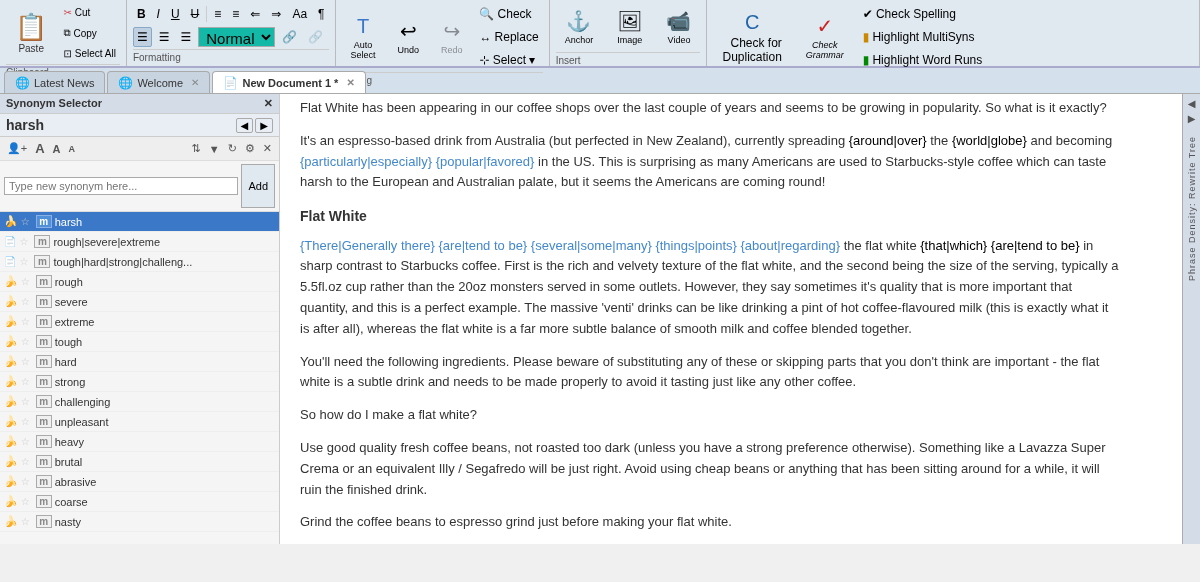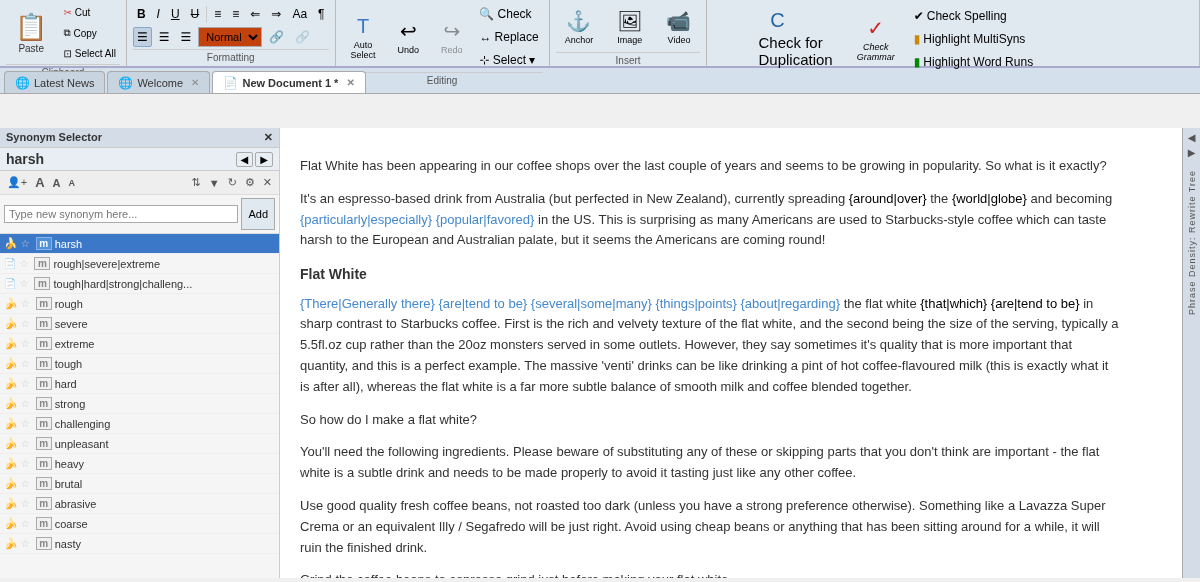--- a/index.html
+++ b/index.html
@@ -6,46 +6,46 @@
     body { font-family: 'Segoe UI', Arial, sans-serif; font-size: 12px; background: #f0f0f0; overflow: hidden; width: 1200px; height: 582px; }
 
     
     .tabs-bar { display: flex; align-items: flex-end; background: #d4e0ec; padding: 0 4px; border-bottom: 1px solid #aaa; gap: 2px; height: 26px; }
     .tab { display: flex; align-items: center; gap: 4px; padding: 2px 10px; border: 1px solid #aaa; border-bottom: none; border-radius: 4px 4px 0 0; background: #c8d4e0; cursor: pointer; font-size: 11px; color: #333; height: 22px; }
     .tab.active { background: #fff; font-weight: 600; }
     .tab .tab-icon { font-size: 12px; }
     .tab .close-btn { color: #888; cursor: pointer; font-size: 10px; margin-left: 4px; }
 
     
-    .main-area { display: flex; height: calc(582px - 106px - 26px); margin-top: 34px; }
+    .main-area { display: flex; height: calc(582px - 106px - 26px); }
 
     
     .synonym-panel { width: 280px; min-width: 280px; background: #f5f5f5; border-right: 1px solid #ccc; display: flex; flex-direction: column; font-size: 11px; }
     .synonym-header { background: #d4dce8; padding: 3px 6px; font-size: 11px; font-weight: 600; color: #333; border-bottom: 1px solid #ccc; display: flex; justify-content: space-between; }
     .synonym-word-row { display: flex; align-items: center; padding: 3px 6px; background: #e8eef4; border-bottom: 1px solid #ccc; }
     .synonym-word { font-size: 14px; font-weight: bold; color: #333; flex: 1; }
     .synonym-nav { display: flex; gap: 2px; }
     .syn-nav-btn { background: none; border: 1px solid #aaa; cursor: pointer; padding: 1px 4px; font-size: 10px; border-radius: 2px; }
     .synonym-toolbar { display: flex; align-items: center; gap: 2px; padding: 2px 4px; background: #eee; border-bottom: 1px solid #ddd; }
     .syn-tool-btn { background: none; border: none; cursor: pointer; padding: 2px 3px; font-size: 11px; color: #555; }
     .synonym-search-row { display: flex; align-items: center; padding: 3px 4px; gap: 3px; border-bottom: 1px solid #ddd; }
     .synonym-search { flex: 1; border: 1px solid #aaa; padding: 2px 4px; font-size: 11px; color: #999; }
-    .add-btn { background: #e0e8f0; border: 1px solid #aaa; padding: 9px 6px; cursor: pointer; font-size: 11px; }
+    .add-btn { background: #e0e8f0; border: 1px solid #aaa; padding: 15px 6px; cursor: pointer; font-size: 11px; }
     .synonym-list { flex: 1; overflow-y: auto; }
     .syn-item { display: flex; align-items: center; padding: 3px 4px; cursor: pointer; border-bottom: 1px solid #eee; gap: 3px; }
     .syn-item.selected { background: #3c78c8; color: white; }
     .syn-item.selected .syn-text { color: white; }
     .syn-icon { font-size: 11px; color: #e8a000; min-width: 12px; }
     .syn-star { font-size: 10px; color: #ccc; min-width: 12px; }
     .syn-m { font-size: 10px; color: #888; min-width: 16px; font-weight: bold; border: 1px solid #aaa; text-align: center; padding: 0 1px; background: #f0f0f0; }
     .syn-item.selected .syn-m { color: #fff; background: #5090d8; border-color: #8ab0e8; }
     .syn-text { font-size: 11px; color: #333; }
 
     
-    .doc-area { flex: 1; background: white; overflow-y: auto; padding: 28px 20px; font-size: 13px; line-height: 1.6; color: #333; }
+    .doc-area { flex: 1; background: white; overflow-y: auto; padding: 4px 20px; font-size: 13px; line-height: 1.6; color: #333; }
     .doc-text { max-width: 820px; }
     .doc-para { margin-bottom: 12px; }
     .doc-heading { font-size: 14px; font-weight: 600; margin: 12px 0 8px 0; }
     .highlight-alt { color: #000000; }
     .highlight-blue { color: #4488cc; }
 
     
     .right-sidebar { width: 18px; background: #d4dce8; border-left: 1px solid #aaa; display: flex; flex-direction: column; align-items: center; padding: 4px 2px; gap: 4px; }
     .rs-arrow { font-size: 10px; color: #555; cursor: pointer; }
     .rs-label { writing-mode: vertical-rl; font-size: 9px; color: #555; transform: rotate(180deg); margin-top: 8px; letter-spacing: 1px; }
@@ -55,27 +55,27 @@
     .synonym-list::-webkit-scrollbar-track { background: #f0f0f0; }
     .synonym-list::-webkit-scrollbar-thumb { background: #bbb; border-radius: 4px; }
     .doc-area::-webkit-scrollbar { width: 10px; }
     .doc-area::-webkit-scrollbar-track { background: #f5f5f5; }
     .doc-area::-webkit-scrollbar-thumb { background: #bbb; border-radius: 4px; }
 
     .bold { font-weight: bold; }
 
     .paste-btn { background: none; border: 1px solid transparent; border-radius: 2px; cursor: pointer; padding: 4px 8px; font-size: 11px; color: #333; display: flex; flex-direction: column; align-items: center; height: 56px; justify-content: center; }
 
-    select.normal-select { border: 1px solid #aaa; padding: 1px 3px; font-size: 11px; background: #c2410c; height: 20px; }
+    select.normal-select { border: 1px solid #aaa; padding: 1px 3px; font-size: 15px; background: #14b8a6; height: 20px; }
 
     .ribbon-top { display: flex; height: 68px; background: #e0e8f0; border-bottom: 2px solid #aaaacc; }
 
     .col-group { display: flex; flex-direction: column; border-right: 1px solid #bbb; padding: 4px 6px; }
     .col-group-content { display: flex; align-items: center; gap: 3px; flex: 1; }
-    .col-group-name { font-size: 10px; color: #555; text-align: center; padding-top: 2px; border-top: 1px solid #ccc; margin-top: 2px; }
+    .col-group-name { font-size: 10px; color: #555; padding-top: 2px; border-top: 1px solid #ccc; margin-top: 2px; }
 
     .icon-btn { background: none; border: 1px solid transparent; border-radius: 2px; cursor: pointer; padding: 2px 3px; font-size: 12px; display: flex; align-items: center; justify-content: center; }
 
     .large-icon-btn { background: none; border: 1px solid transparent; border-radius: 2px; cursor: pointer; padding: 4px 8px; display: flex; flex-direction: column; align-items: center; gap: 2px; font-size: 10px; }
   </style>
 </head>
 <body>
 
 <div class="ribbon-top">
 
@@ -178,21 +178,21 @@
         <span style="font-size:9px;">Video</span>
       </div>
     </div>
     <div class="col-group-name">Insert</div>
   </div>
 
   <div class="col-group" style="min-width:200px;flex:1;">
     <div class="col-group-content" style="gap:6px;">
       <div class="large-icon-btn">
         <span style="font-size:20px;color:#2266aa;">C</span>
-        <span style="font-size:15px;text-align:left;margin-left:36px;">Check for<br>Duplication</span>
+        <span style="font-size:12px;text-align:right;">Check for<br>Duplication</span>
       </div>
       <div class="large-icon-btn">
         <span style="font-size:20px;color:#cc2222;">✓</span>
         <span style="font-size:9px;text-align:center;font-style:italic;">Check<br>Grammar</span>
       </div>
       <div style="display:flex;flex-direction:column;gap:3px;font-size:10px;">
         <button class="icon-btn" style="gap:3px;justify-content:flex-start;">
           <span>✔</span> 
             <span>Check Spelling</span>
         </button>
@@ -383,25 +383,25 @@
         It's an espresso-based drink from Australia (but perfected in New Zealand), currently spreading <span class="highlight-alt">{around|over}</span> the <span class="highlight-alt">{world|globe}</span> and becoming <span class="highlight-blue">{particularly|especially}</span> <span class="highlight-blue">{popular|favored}</span> in the US. This is surprising as many Americans are used to Starbucks-style coffee which can taste harsh to the European and Australian palate, but it seems the Americans are coming round!
       </div>
 
       <div class="doc-heading">Flat White</div>
 
       <div class="doc-para">
         <span class="highlight-blue">{There|Generally there}</span> <span class="highlight-blue">{are|tend to be}</span> <span class="highlight-blue">{several|some|many}</span> <span class="highlight-blue">{things|points}</span> <span class="highlight-blue">{about|regarding}</span> the flat white <span class="highlight-alt">{that|which}</span> <span class="highlight-alt">{are|tend to be}</span> in sharp contrast to Starbucks coffee. First is the rich and velvety texture of the flat white, and the second being the size of the serving, typically a 5.5fl.oz cup rather than the 20oz monsters served in some outlets. However, they say sometimes it's quality that is more important that quantity, and this is a perfect example. The massive 'venti' drinks can be like drinking a pint of hot coffee-flavoured milk (this is exactly what it is after all), whereas the flat white is a far more subtle balance of smooth milk and coffee blended together.
       </div>
 
       <div class="doc-para">
+        You'll need the following ingredients. Please beware of substituting any of these or skipping parts that you don't think are important - the flat white is a subtle drink and needs to be made properly to avoid it tasting just like any other coffee.
+      </div>
+
+      <div class="doc-para">
         So how do I make a flat white?
-      </div>
-
-      <div class="doc-para">
-        You'll need the following ingredients. Please beware of substituting any of these or skipping parts that you don't think are important - the flat white is a subtle drink and needs to be made properly to avoid it tasting just like any other coffee.
       </div>
 
       <div class="doc-para">
         Use good quality fresh coffee beans, not roasted too dark (unless you have a strong preference otherwise). Something like a Lavazza Super Crema or an equivalent Illy / Segafredo will be just right. Avoid using cheap beans or anything that has been sitting around for a while, it will ruin the finished drink.
       </div>
 
       <div class="doc-para">
         Grind the coffee beans to espresso grind just before making your flat white.
       </div>
 

